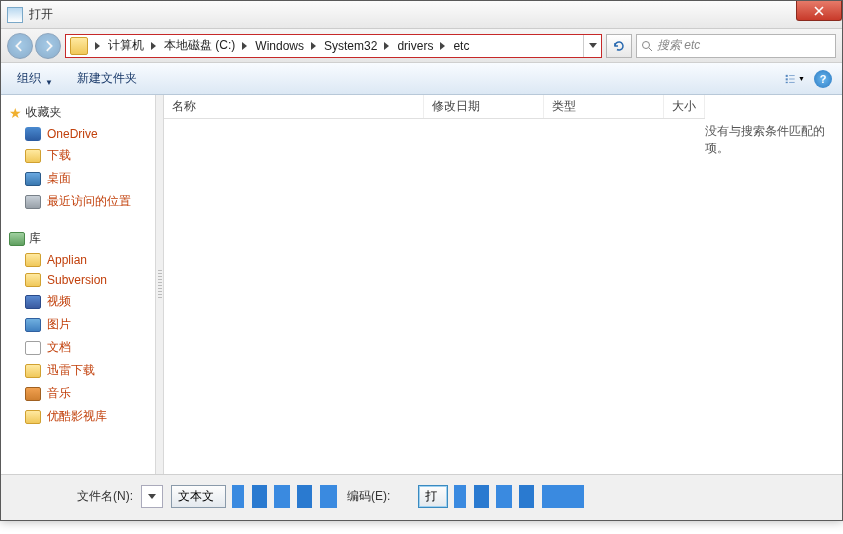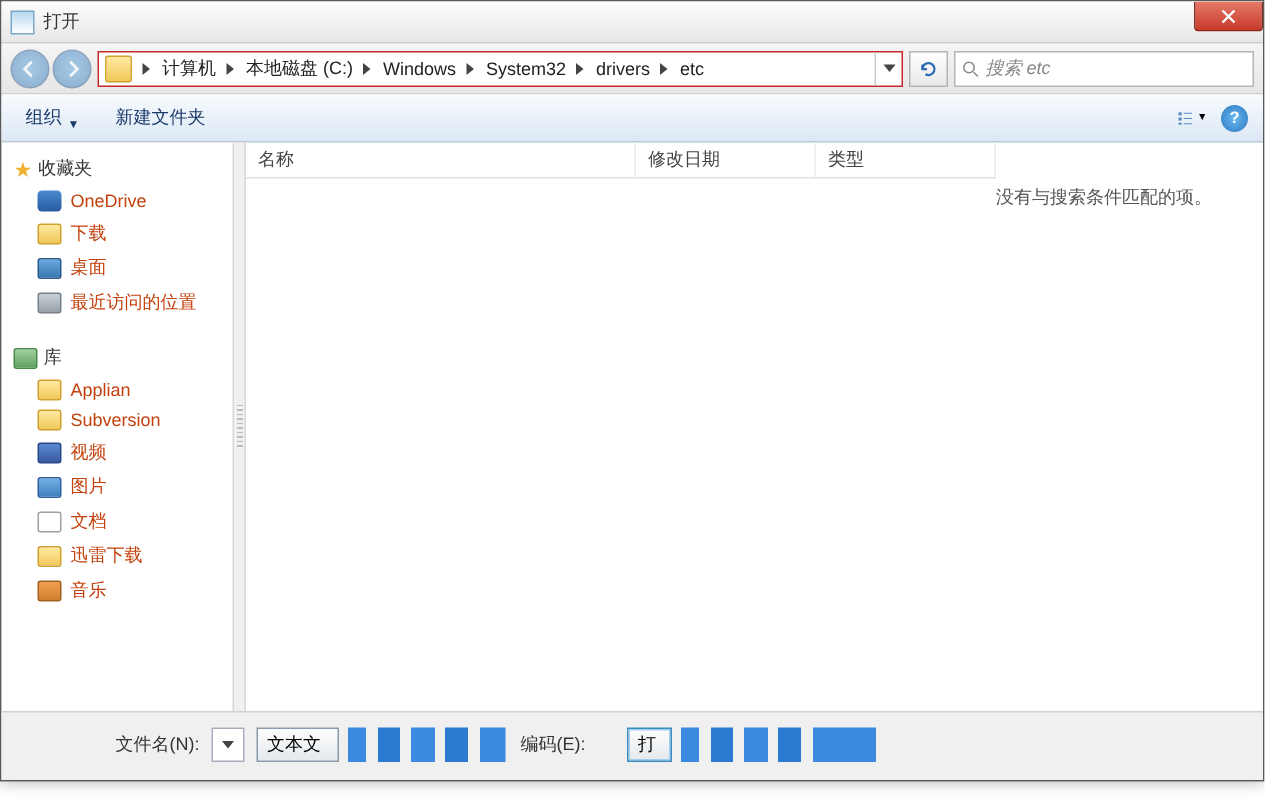--- a/index.html
+++ b/index.html
@@ -230,28 +230,33 @@
             <span>文档</span>
           </div>
         <div class="side-item">
             <span class="ficon folder"></span>
             <span>迅雷下载</span>
           </div>
         <div class="side-item">
             <span class="ficon music"></span>
             <span>音乐</span>
           </div>
+        <div class="side-item">
+            <span class="ficon folder"></span>
+            <span>优酷影视库</span>
+          </div>
       </div>
     </div>
     <div class="splitter"></div>
     <div class="content">
       <div class="col-heads">
         <div class="col" style="width:260px">名称</div>
         <div class="col" style="width:120px">修改日期</div>
         <div class="col" style="width:120px">类型</div>
+        <div class="col" style="flex:1">大小</div>
       </div>
       <div class="filelist">
         <span>没有与搜索条件匹配的项。</span>
       </div>
     </div>
   </div>
 
   <div class="bottom">
     <div class="brow">
       <div class="blabel">文件名(N):</div>

